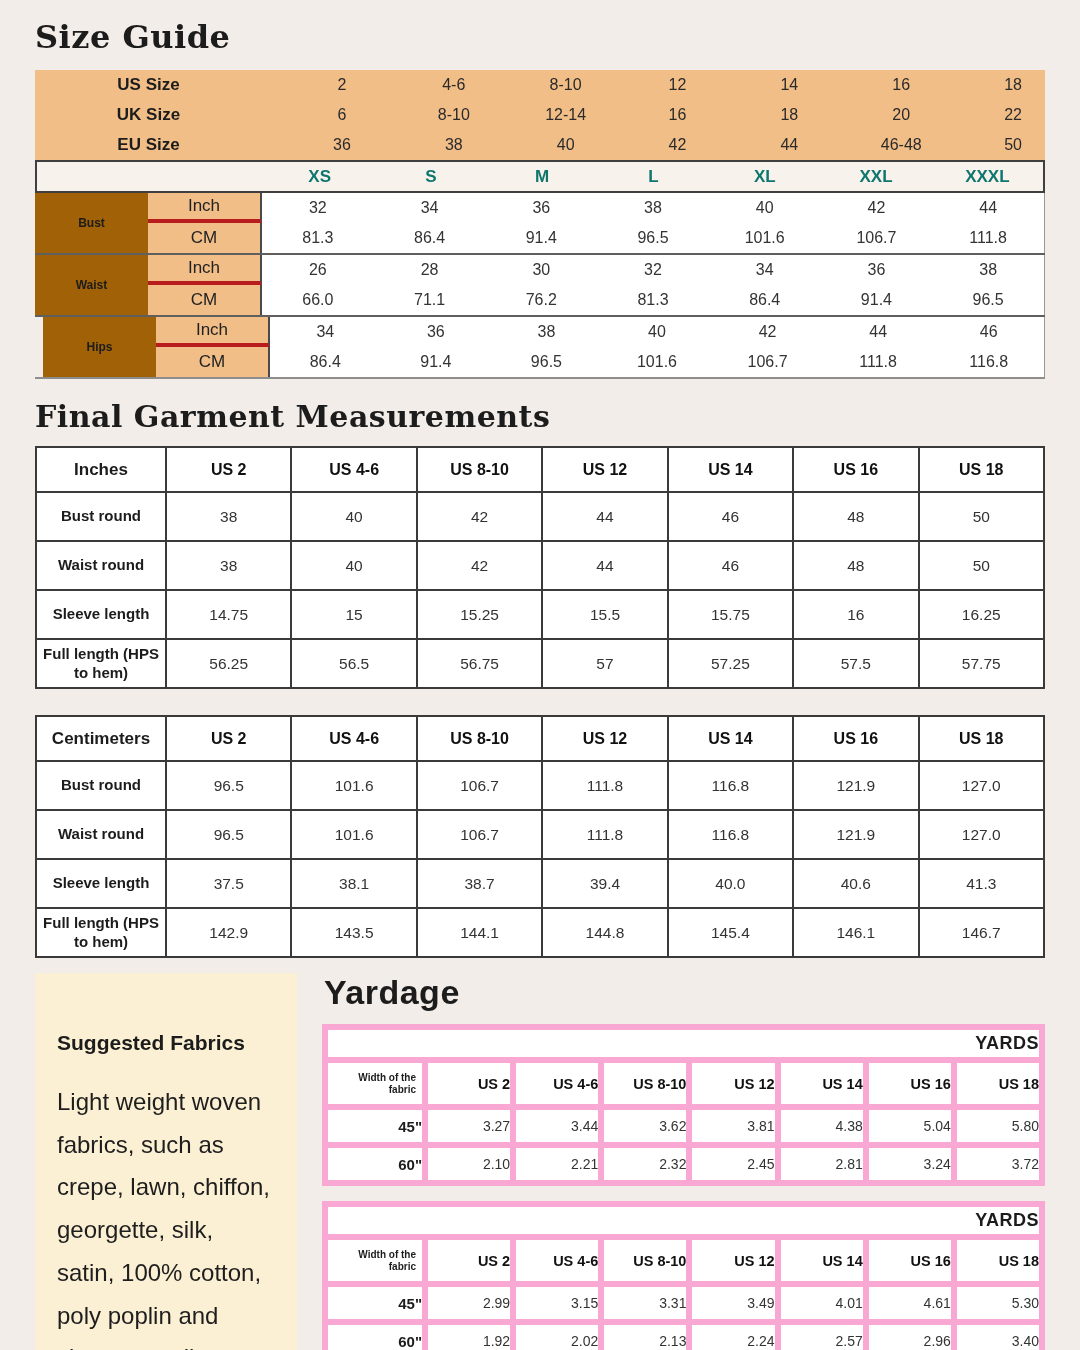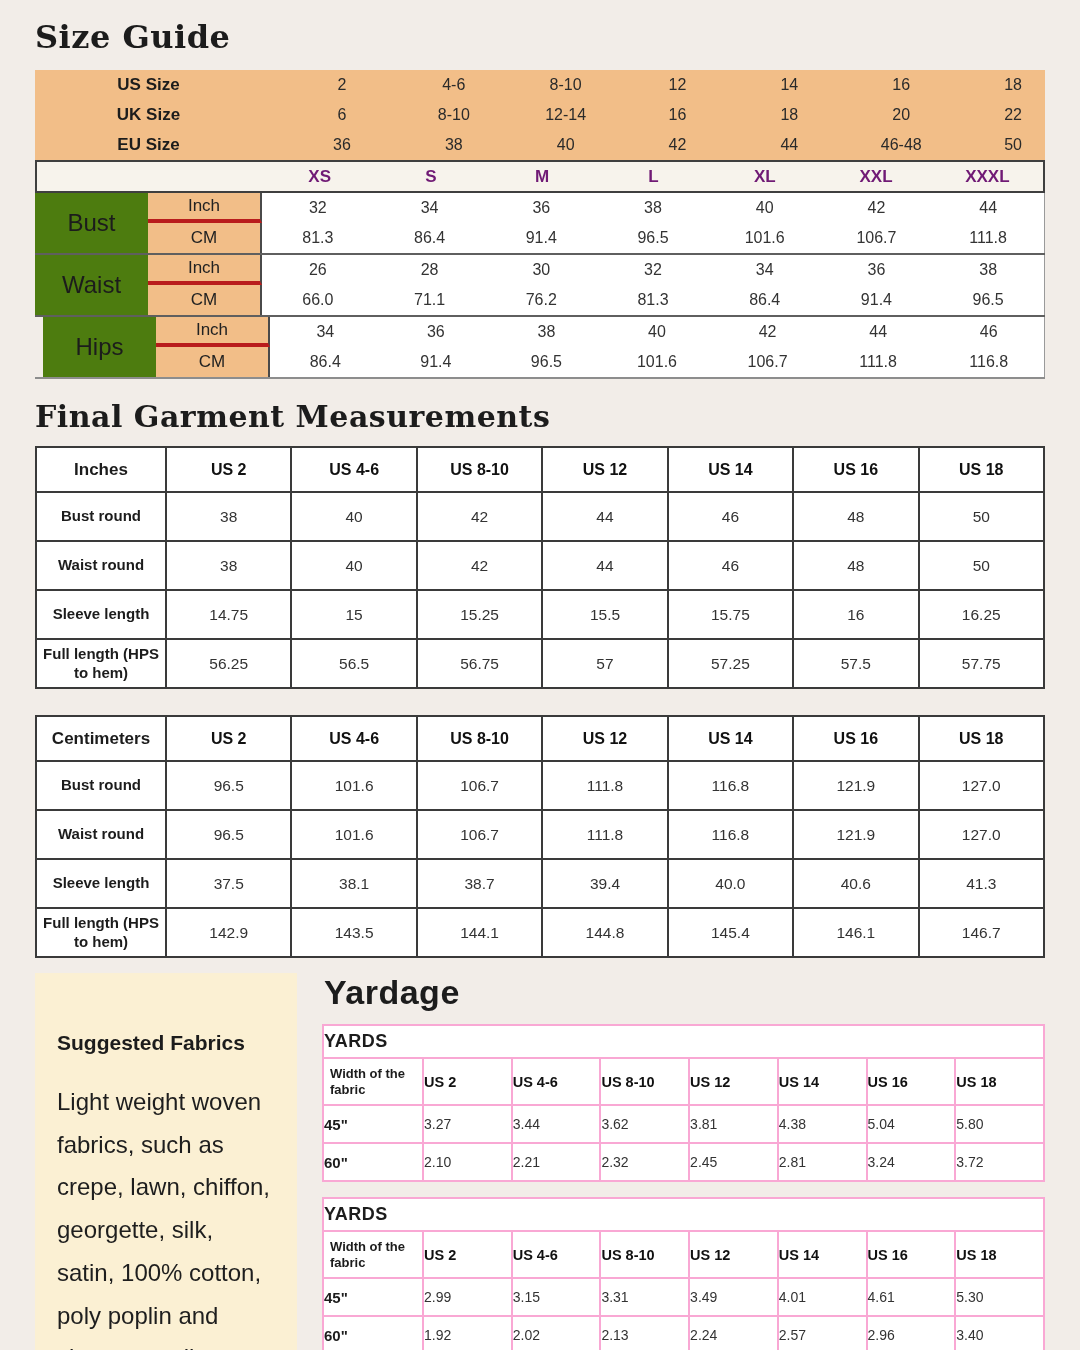--- a/index.html
+++ b/index.html
@@ -33,34 +33,34 @@
   .sg-cell { text-align:center; font-size:16px; color:#2A2A2A; }
 
   .sg-letters {
     display:grid;
     grid-template-columns:227px repeat(7,1fr);
     height:33px;
     background:#F7F3EC;
     align-items:center;
     border:2px solid #3F3F3F;
   }
-  .sg-letters .sg-cell { font-weight:700; font-size:17px; color:#701a75;text-align:center; }
+  .sg-letters .sg-cell { font-weight:700; font-size:17px; color:#0f766e;text-align:center; }
 
   .sg-group {
     display:grid;
     grid-template-columns:113px 114px 1fr;
     grid-template-rows:30px 30px;
   }
   .sg-group + .sg-group { border-top:2px solid #5F5F5F; }
   .sg-group:last-child { border-bottom:2px solid #8D8D8D;padding-left:8px; }
   .sg-name {
     grid-column:1; grid-row:1/3;
-    background:#4d7c0f;
+    background:#a16207;
     display:flex; align-items:center; justify-content:center;
-    font-weight:400; font-size:24px;
+    font-weight:700; font-size:12px;
   }
   .sg-unit {
     background:#F2BE88;
     display:flex; align-items:center; justify-content:center;
     font-size:17px; color:#222;
     border-right:2px solid #4A4A4A;
   }
   .sg-unit-top  { grid-column:2; grid-row:1; border-bottom:4px solid #b91c1c; }
   .sg-unit-cm   { grid-column:2; grid-row:2; }
   .sg-vals {
@@ -105,26 +105,26 @@
 
   .yardage-col { width:723px; margin-left:25px; }
   .yardage-title { font-size:34px; font-weight:700; letter-spacing:0.5px; margin:0 0 12px 2px; }
 
   .y-table {
     width:723px; border-collapse:collapse; table-layout:fixed;
     background:#FFFFFF;
   }
   .y-table col.label-col { width:100px; }
   .y-table th, .y-table td {
-    border:2px solid #f9a8d4; text-align:left; vertical-align:middle;
+    border:6px solid #f9a8d4; text-align:right; vertical-align:middle;
   }
   .y-table tr.caption-row { height:33px; }
   .y-table th.caption { font-size:18px; font-weight:700; letter-spacing:0.5px; }
   .y-table tr.head-row { height:47px; }
-  .y-table th.corner { font-size:13px; font-weight:700; line-height:1.2; padding:0 6px; }
+  .y-table th.corner { font-size:10px; font-weight:700; line-height:1.2; padding:0 6px; }
   .y-table tr.head-row td { font-size:14.5px; font-weight:700; color:#111; }
   .y-table tr.data-row { height:38px; }
   .y-table th.row-label { font-size:15px; font-weight:700; }
   .y-table td { font-size:14px; color:#333; }
   .y-gap { height:15px; }
 </style>
 </head>
 <body>
 
 <h1 class="serif-title">Size Guide</h1>

